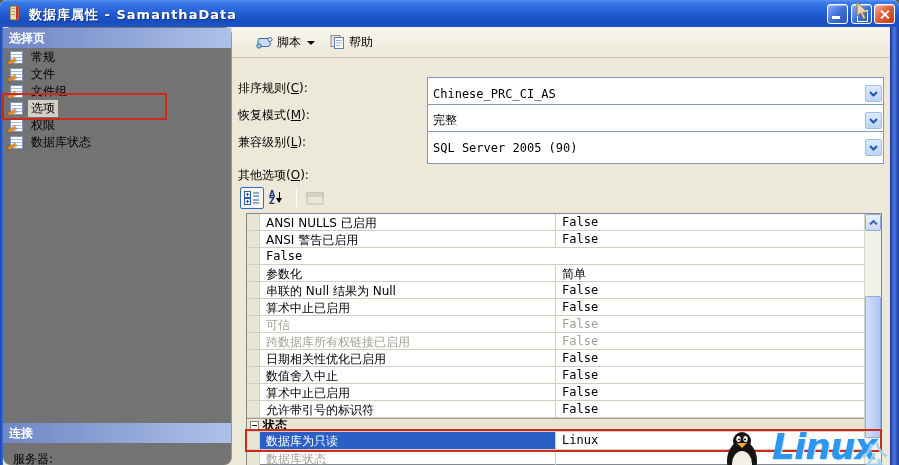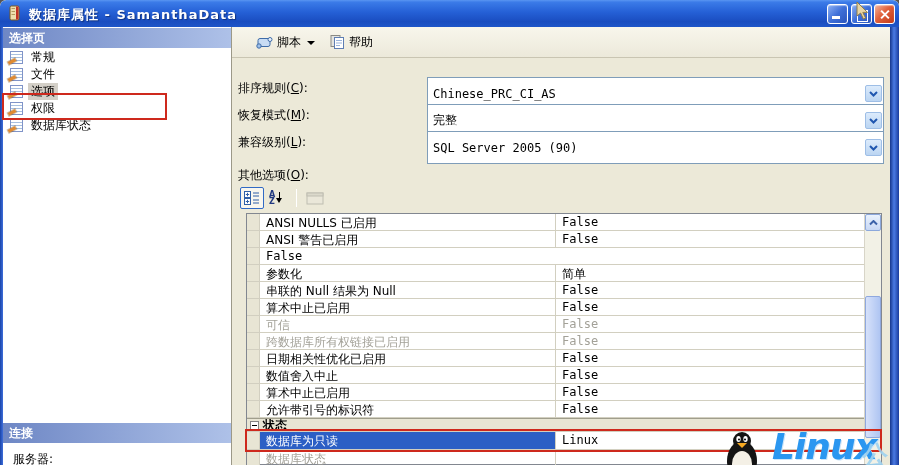--- a/index.html
+++ b/index.html
@@ -25,22 +25,22 @@
   .wbtn.close::before { transform:rotate(45deg);} .wbtn.close::after { transform:rotate(-45deg);}
   .cursor { position:absolute; left:856px; top:2px; z-index:60; }
 
   
   .wb-left  { position:absolute; left:0; top:27px; bottom:0; width:3px;
     background:linear-gradient(90deg,#1A44A8,#3E6EDC); }
   .wb-right { position:absolute; right:0; top:27px; bottom:0; width:9px;
     background:linear-gradient(90deg,#16368C,#4A7AE4 45%,#1A3C9C); }
 
   
-  .sidebar { position:absolute; left:3px; top:27px; width:229px; bottom:0; background:#ffffff;
-    border-right:1px solid #9C9988; }
+  .sidebar { position:absolute; left:3px; top:27px; width:229px; bottom:0; background:#737373;
+    border-right:1px solid #9C9988;border-radius:8px; }
   .s-header { position:absolute; left:0; right:0; height:20px; line-height:20px; padding-left:6px;
     background:linear-gradient(90deg,#6E87C5,#AEC1E8); color:#fff; font-weight:bold; }
   .s-header.pages { top:1px; }
   .s-header.conn  { top:396px; }
   .server-label { position:absolute; left:10px; top:424px; color:#000; }
   .s-nav { position:absolute; left:0; top:22px; right:0; }
   .s-item { display:flex; align-items:center; height:17px; padding-left:7px; cursor:default; }
   .s-item .s-label { padding:0 3px; }
   .s-item.sel .s-label { background:#D4D0C8; }
   .pgico { position:relative; width:13px; height:13px; margin-right:5px; background:#fff;
@@ -152,20 +152,24 @@
     <div class="s-header pages">选择页</div>
     <div class="s-nav">
         <div class="s-item">
           <span class="pgico"></span>
           <span class="s-label">常规</span>
         </div>
         <div class="s-item">
           <span class="pgico"></span>
           <span class="s-label">文件</span>
         </div>
+        <div class="s-item">
+          <span class="pgico"></span>
+          <span class="s-label">文件组</span>
+        </div>
         <div class="s-item sel">
           <span class="pgico"></span>
           <span class="s-label">选项</span>
         </div>
         <div class="s-item">
           <span class="pgico"></span>
           <span class="s-label">权限</span>
         </div>
         <div class="s-item">
           <span class="pgico"></span>

